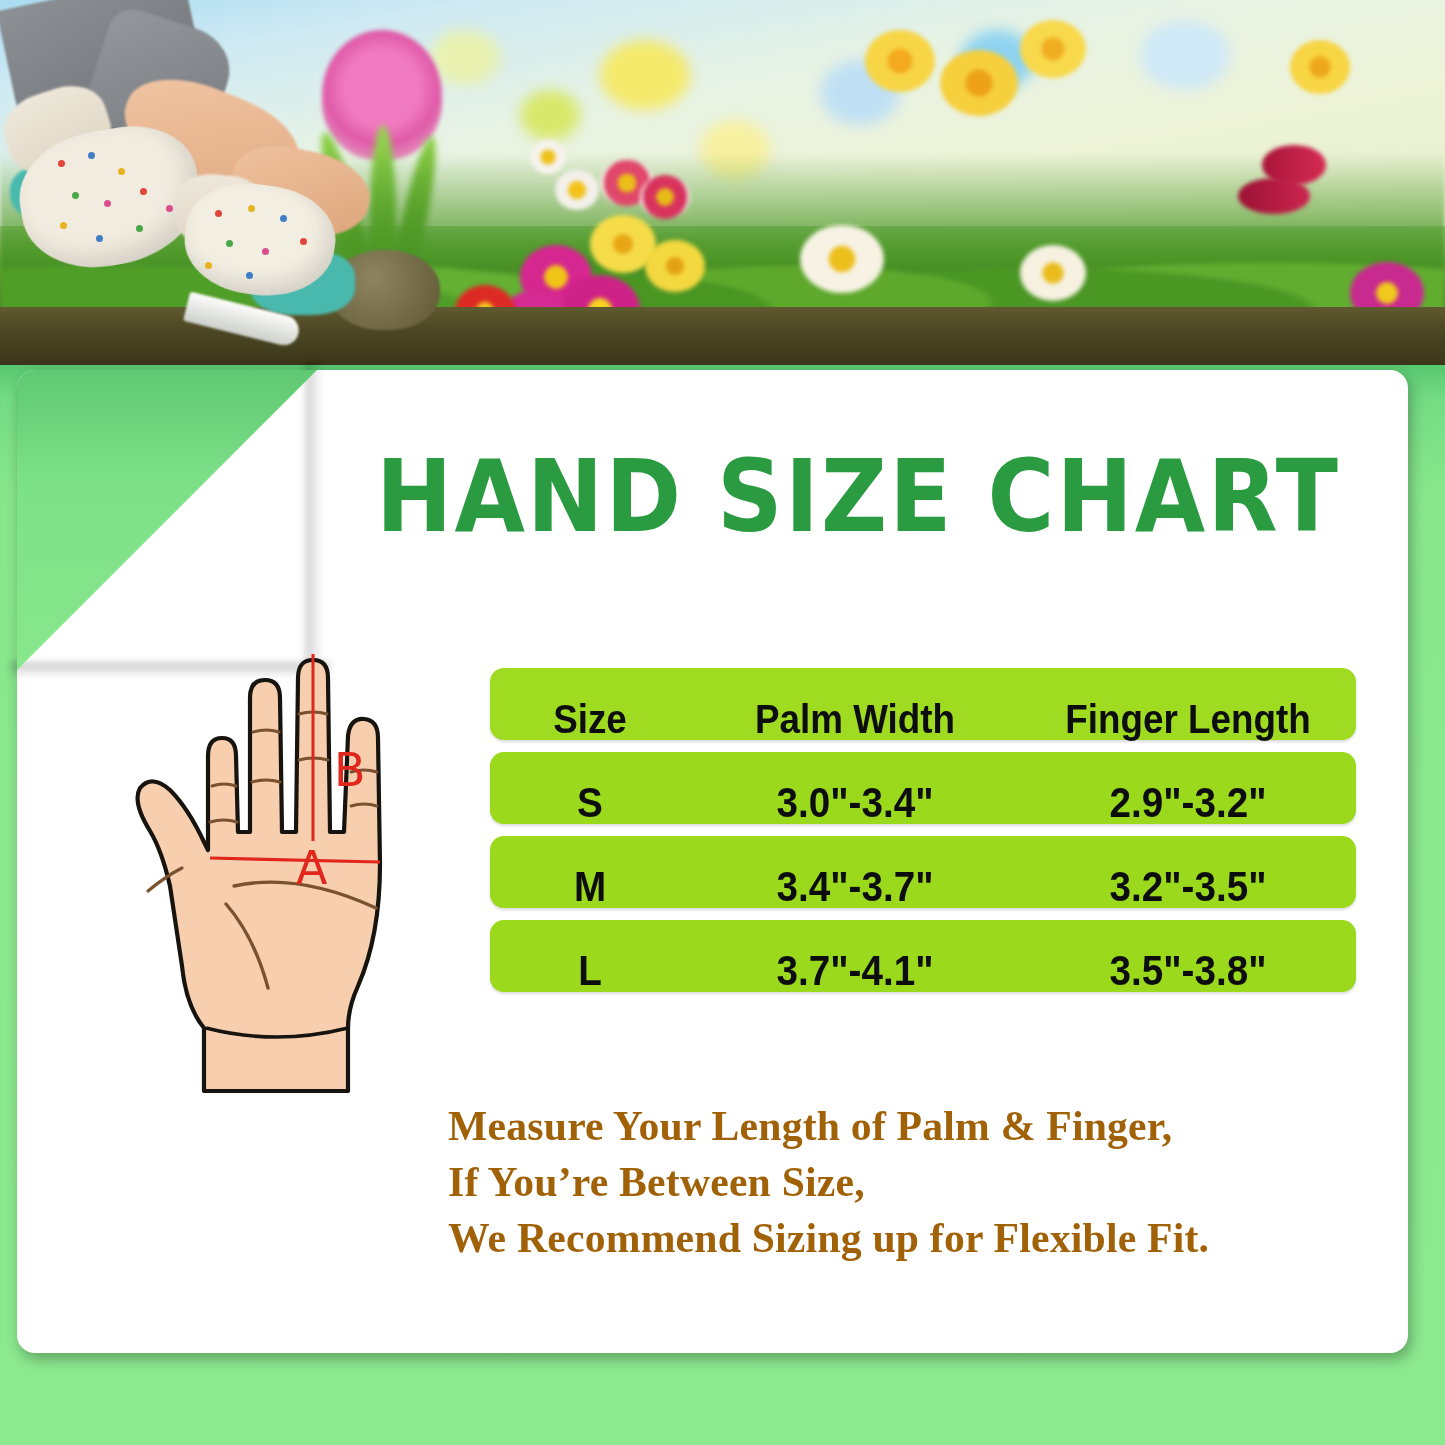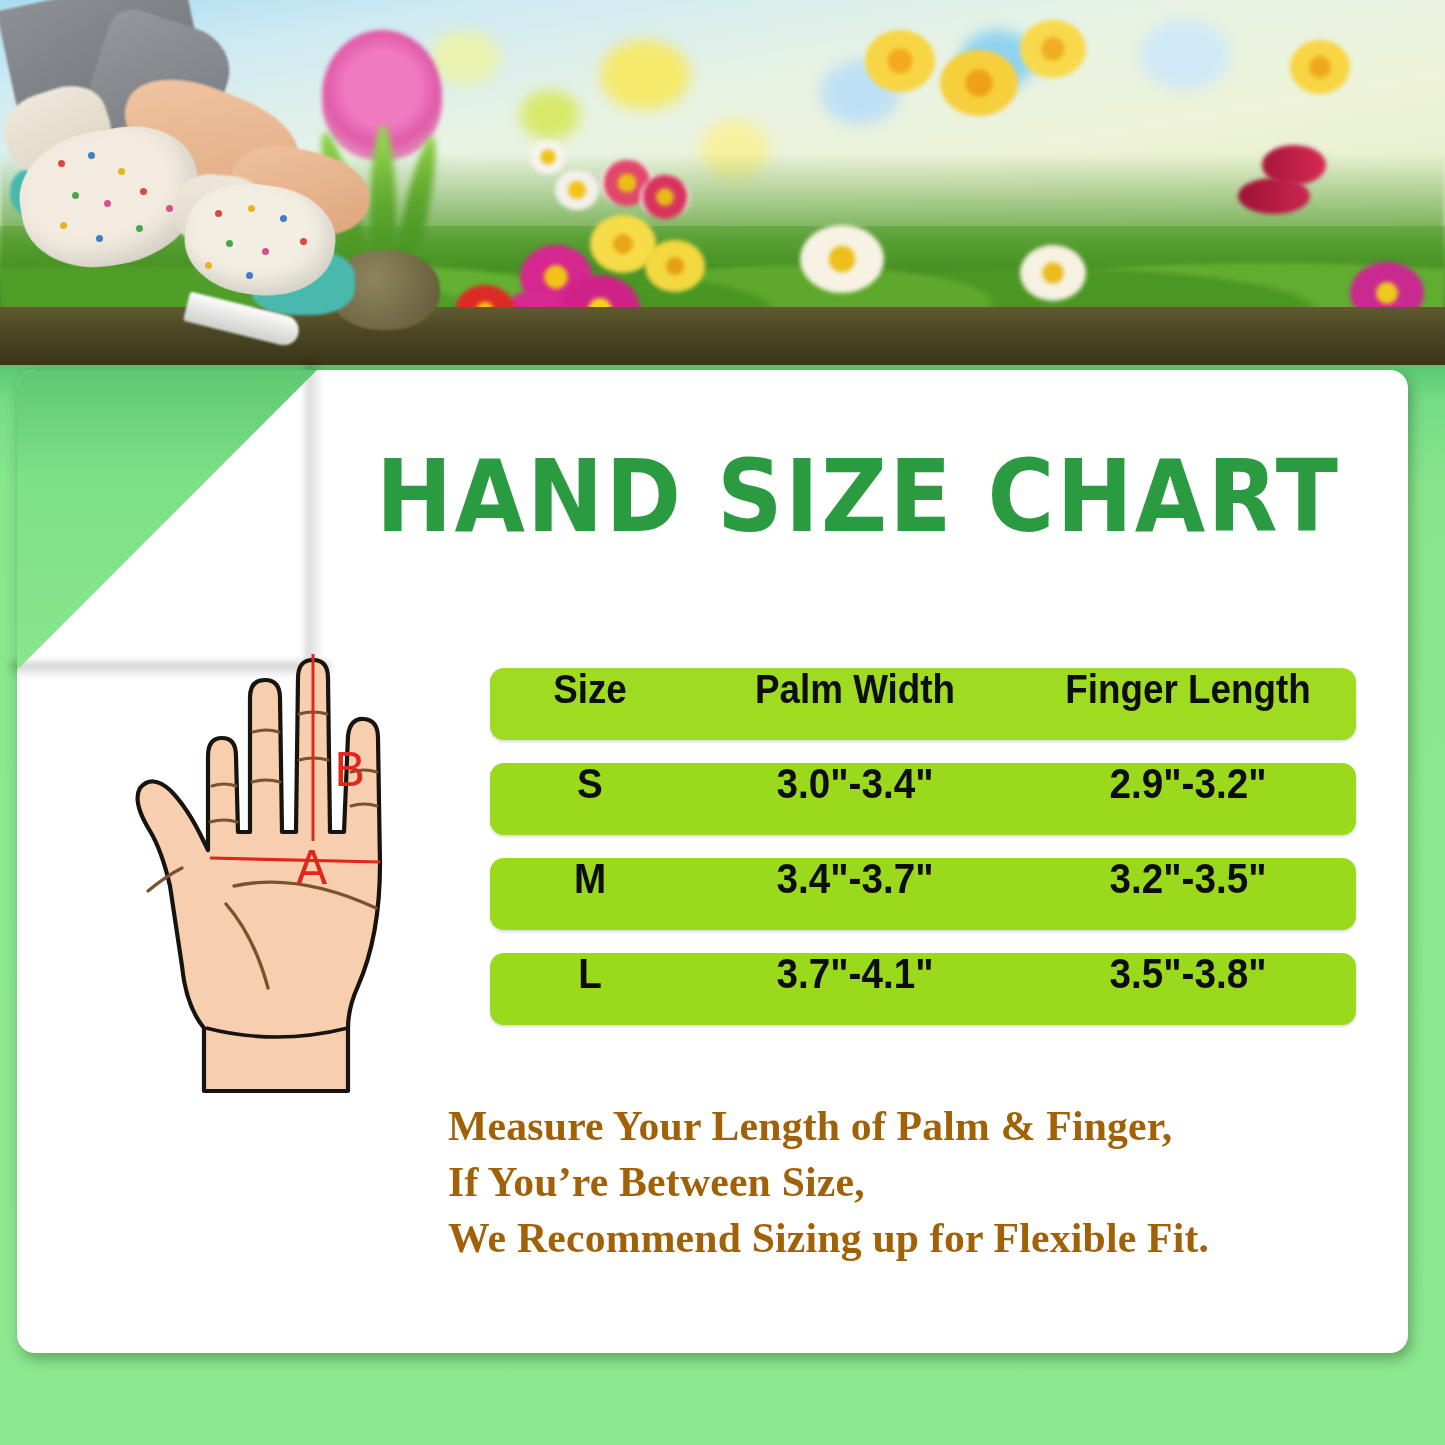--- a/index.html
+++ b/index.html
@@ -97,23 +97,23 @@
     white-space:nowrap;
   }
 
   
   .hand{position:absolute;left:108px;top:636px;width:360px;height:460px;}
   .hand svg{width:100%;height:100%;display:block;}
 
   
   .table{position:absolute;left:490px;top:668px;width:866px;}
   .row{
-    height:72px;margin-bottom:23px;border-radius:14px;
+    height:72px;margin-bottom:12px;border-radius:14px;
     background:#9ad91c;
-    display:flex;align-items:flex-start;
+    display:flex;align-items:flex-end;
     box-shadow:0 2px 3px rgba(0,0,0,.14);
   }
   .row.header{background:#9fdc21;}
   .c-size{width:200px;text-align:center;}
   .c-pw{width:330px;text-align:center;}
   .c-fl{width:336px;text-align:center;}
   .row .cell{
     font-family:"Liberation Sans",sans-serif;
     font-weight:700;color:#0d0d0d;
     font-size:42px;line-height:42px;

